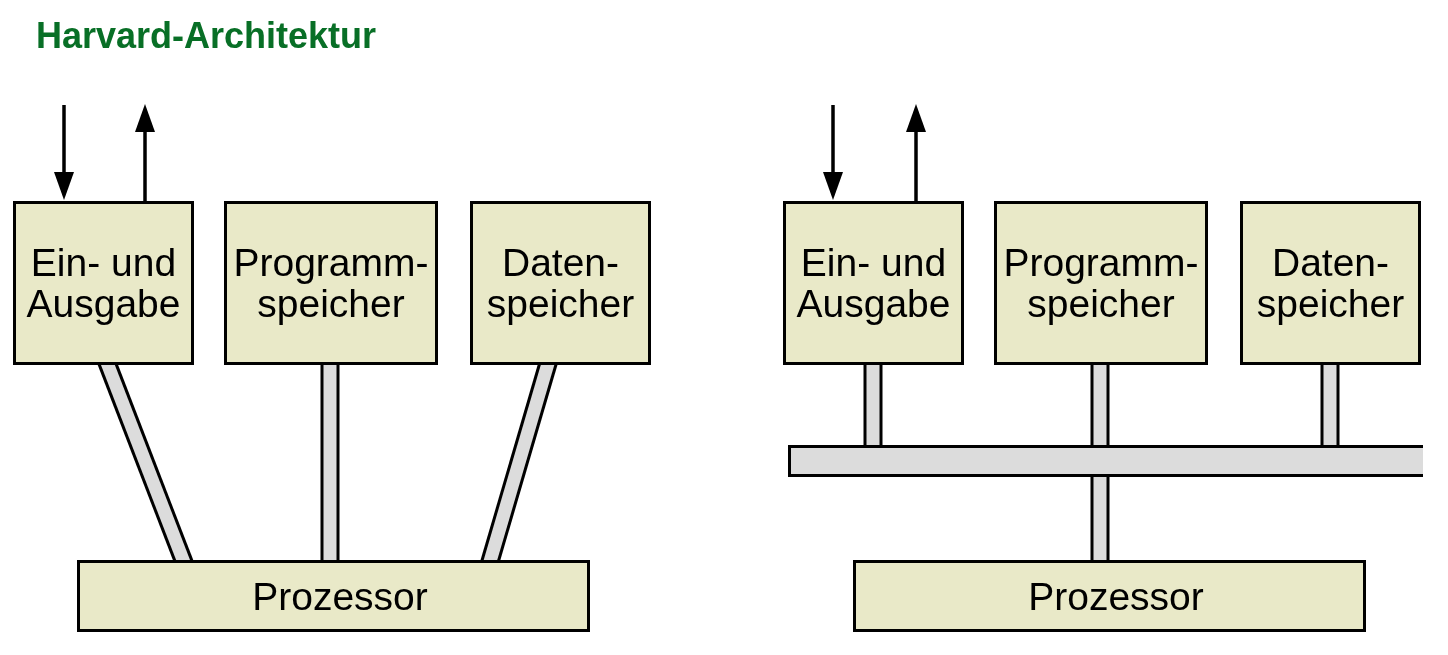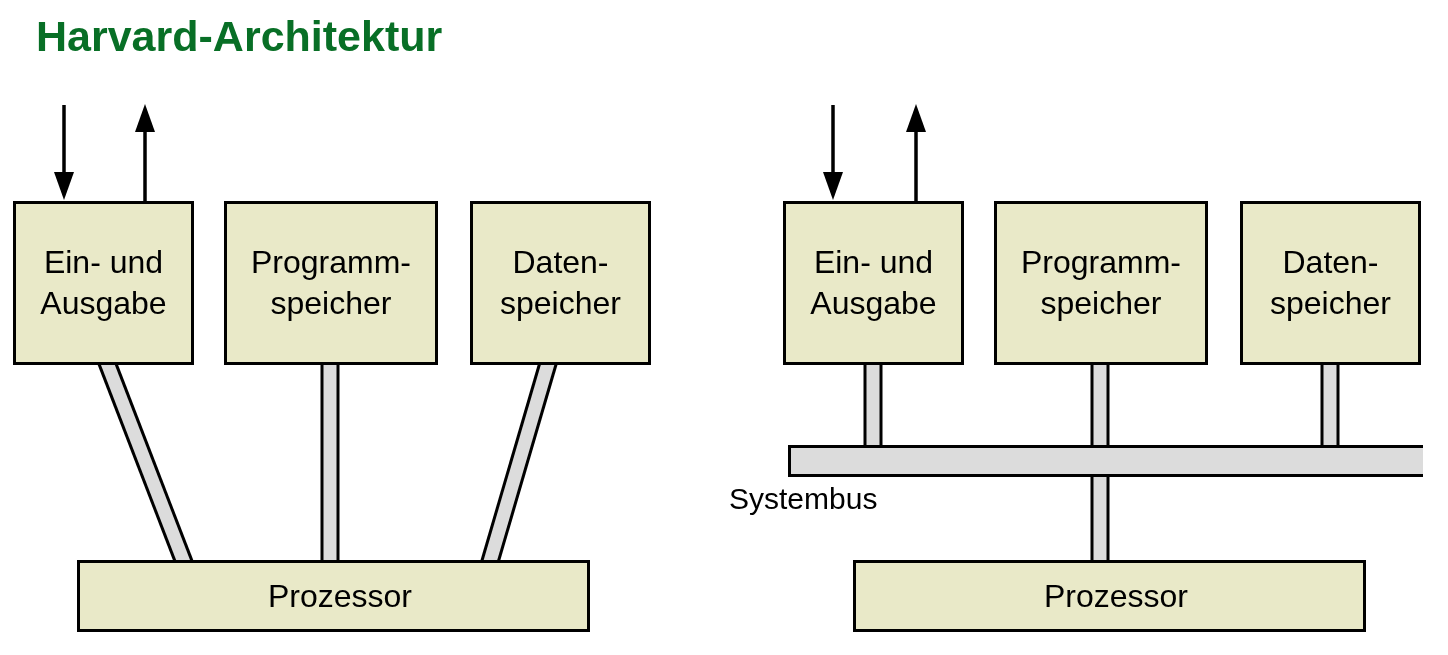--- a/index.html
+++ b/index.html
@@ -18,36 +18,36 @@
   .layer {
     position: absolute;
     left: 0;
     top: 0;
     z-index: 1;
   }
   .diagram-title {
     position: absolute;
     z-index: 3;
     color: #086f26;
-    font-size: 43px;
+    font-size: 36px;
     font-weight: bold;
     line-height: 48px;
     white-space: nowrap;
   }
   .node {
     position: absolute;
     z-index: 2;
     background: #e9e9c8;
     border: 3px solid #000000;
     box-sizing: border-box;
     display: flex;
     flex-direction: column;
     align-items: center;
     justify-content: center;
-    font-size: 32px;
+    font-size: 39px;
     line-height: 41px;
     color: #000000;
     text-align: center;
   }
   .node.wide {
     flex-direction: row;
     padding-left: 13px;
   }
   .box-io     { left: 13px;  top: 201px; width: 181px; height: 164px; }
   .box-prog   { left: 224px; top: 201px; width: 214px; height: 164px; }
@@ -165,15 +165,14 @@
     <span>speicher</span>
   </div>
   <div class="node box-data-r">
     <span>Daten-</span>
     <span>speicher</span>
   </div>
   <div class="node wide box-proc-r">
     <span>Prozessor</span>
   </div>
 
-  <div class="bus-label">Systembus</div>
 
 </div>
 
 </body></html>

